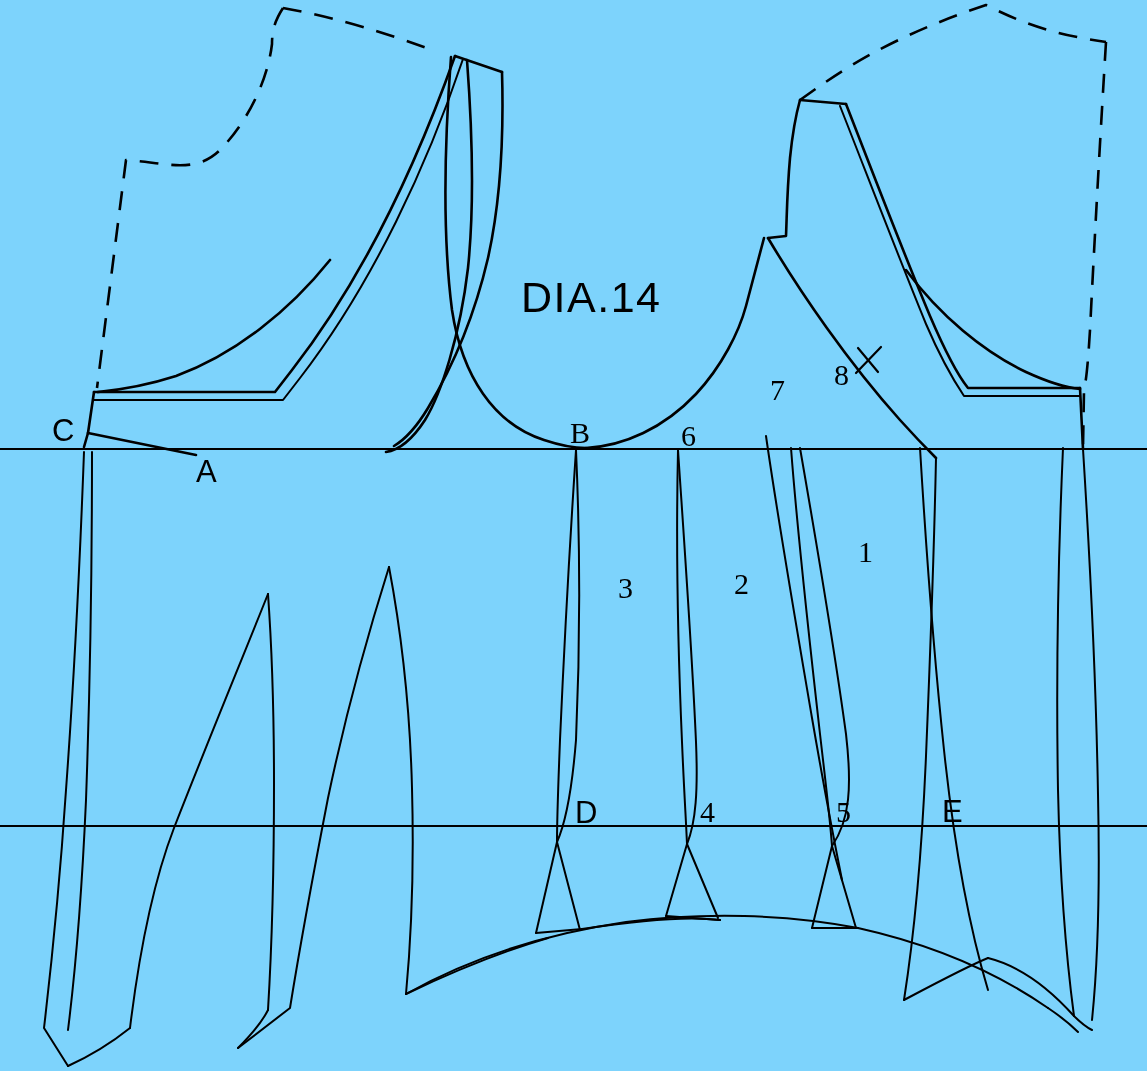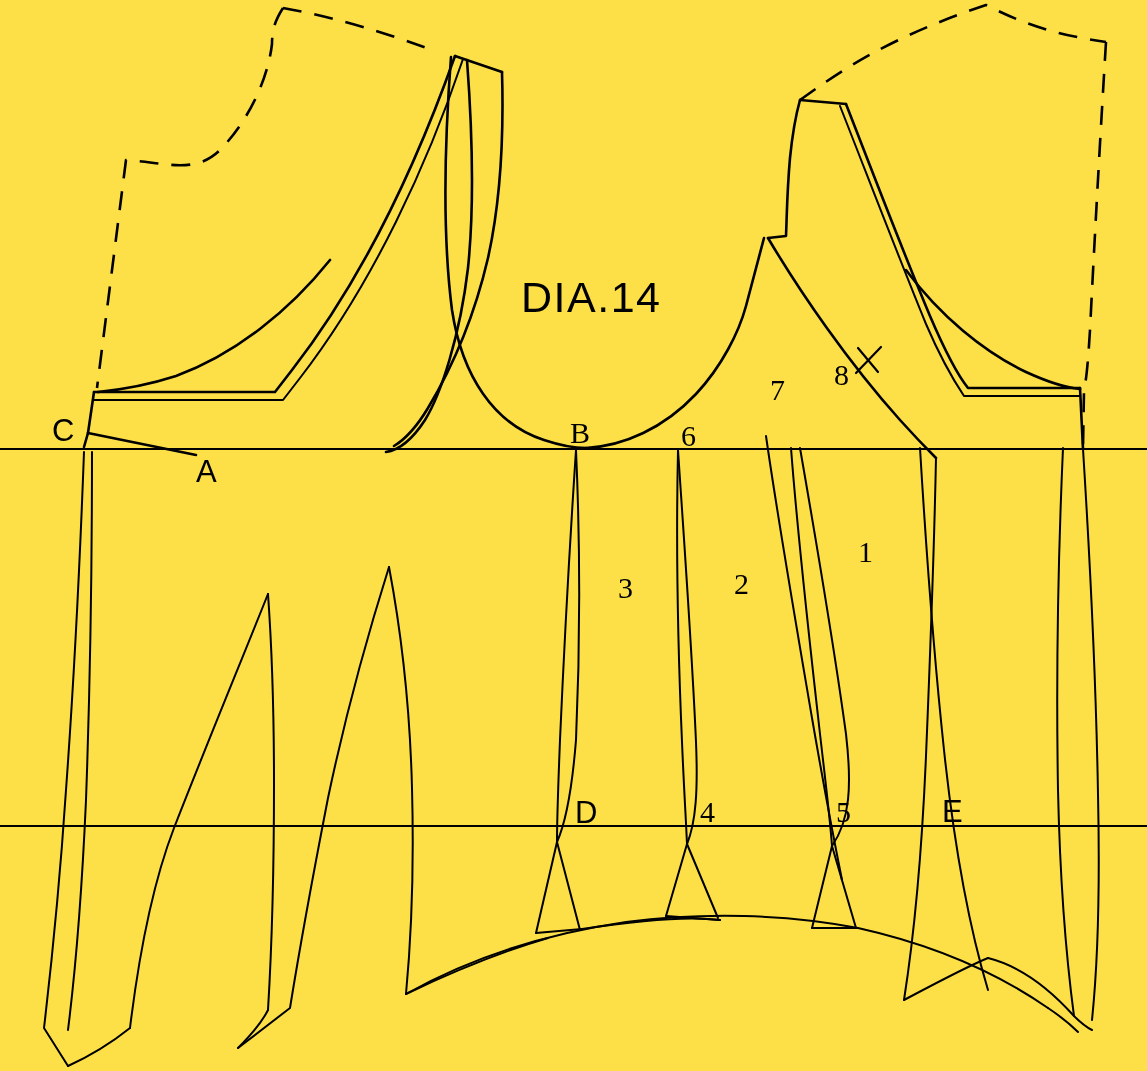--- a/index.html
+++ b/index.html
@@ -11,21 +11,21 @@
   body {
     width: 1147px;
     height: 1071px;
     overflow: hidden;
     font-family: "Liberation Sans", sans-serif;
   }
   #diagram-root {
     position: relative;
     width: 1147px;
     height: 1071px;
-    background: #fde047;
+    background: #7dd3fc;
   }
   #pattern-svg {
     position: absolute;
     top: 0;
     left: 0;
     width: 1147px;
     height: 1071px;
     display: block;
   }
   .label-serif {

